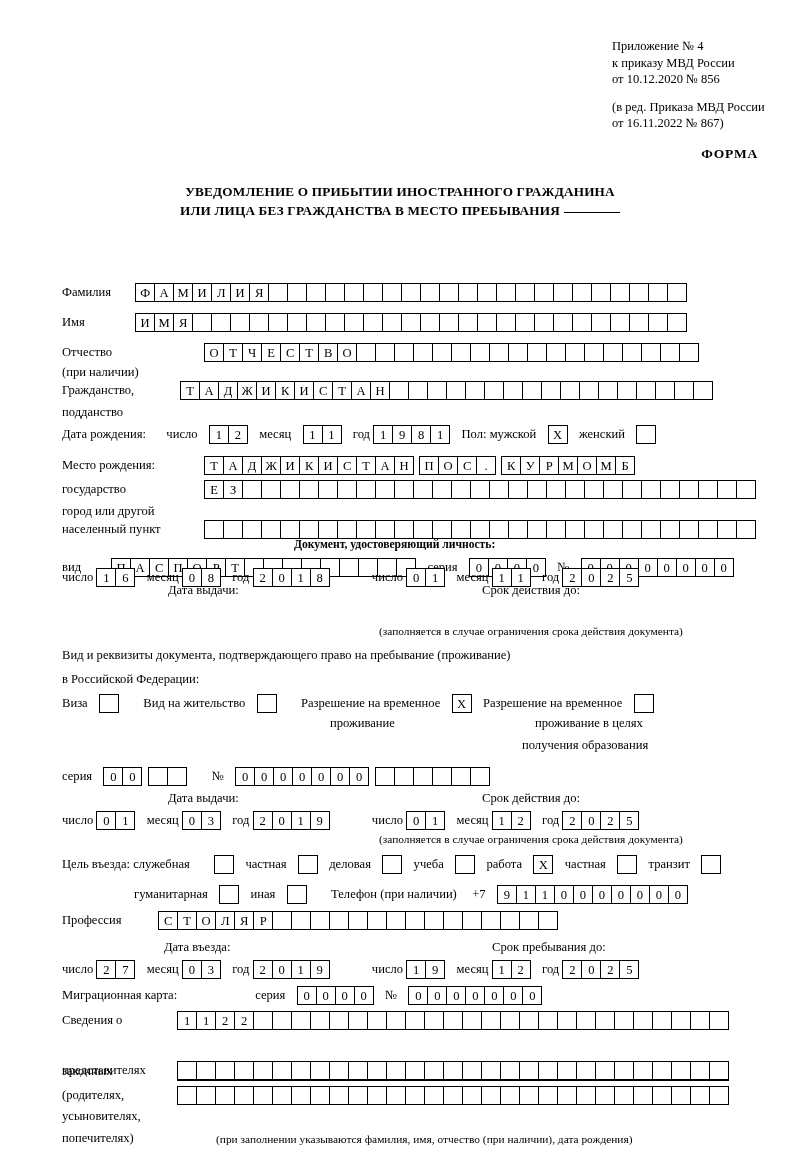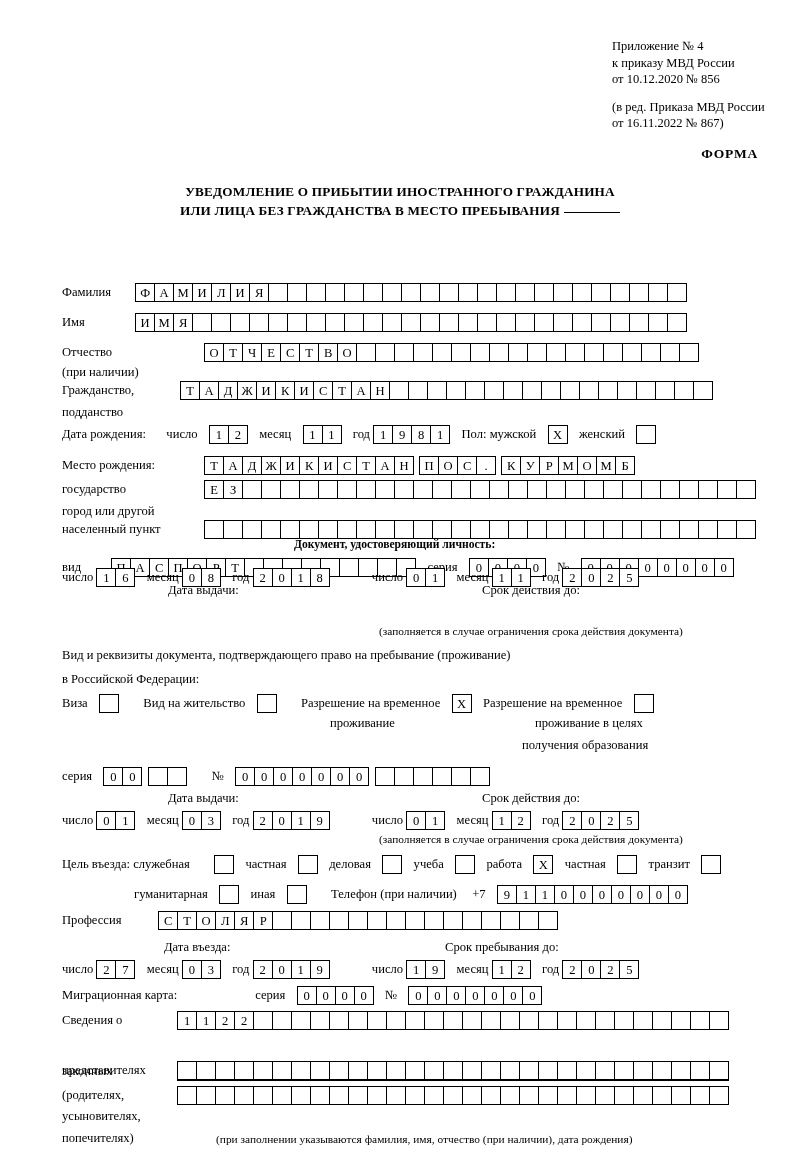--- a/index.html
+++ b/index.html
@@ -347,21 +347,21 @@
     <span class="gap-sm"></span>
     <span class="boxes" id="phone-boxes"><span class="bx">9</span><span class="bx">1</span><span class="bx">1</span><span class="bx">0</span><span class="bx">0</span><span class="bx">0</span><span class="bx">0</span><span class="bx">0</span><span class="bx">0</span><span class="bx">0</span></span>
   </div>
 
   <div class="row" style="top:911px; left:62px;">
     <span class="lbl" style="width:93px">Профессия</span>
     <span class="boxes" id="profession-boxes"><span class="bx">С</span><span class="bx">Т</span><span class="bx">О</span><span class="bx">Л</span><span class="bx">Я</span><span class="bx">Р</span><span class="bx"></span><span class="bx"></span><span class="bx"></span><span class="bx"></span><span class="bx"></span><span class="bx"></span><span class="bx"></span><span class="bx"></span><span class="bx"></span><span class="bx"></span><span class="bx"></span><span class="bx"></span><span class="bx"></span><span class="bx"></span><span class="bx"></span></span>
   </div>
 
   <div class="row" style="top:940px; left:164px;">Дата въезда:</div>
-  <div class="row" style="top:940px; left:445px;text-align:center;">Срок пребывания до:</div>
+  <div class="row" style="top:940px; left:492px;text-align:center;">Срок пребывания до:</div>
 
   <div class="row" style="top:960px; left:62px;">
     <span class="lbl">число</span>
     <span class="boxes" id="entry-day"><span class="bx">2</span><span class="bx">7</span></span>
     <span class="gap-sm"></span>
     <span class="lbl">месяц</span>
     <span class="boxes" id="entry-month"><span class="bx">0</span><span class="bx">3</span></span>
     <span class="gap-sm"></span>
     <span class="lbl">год</span>
     <span class="boxes" id="entry-year"><span class="bx">2</span><span class="bx">0</span><span class="bx">1</span><span class="bx">9</span></span>

